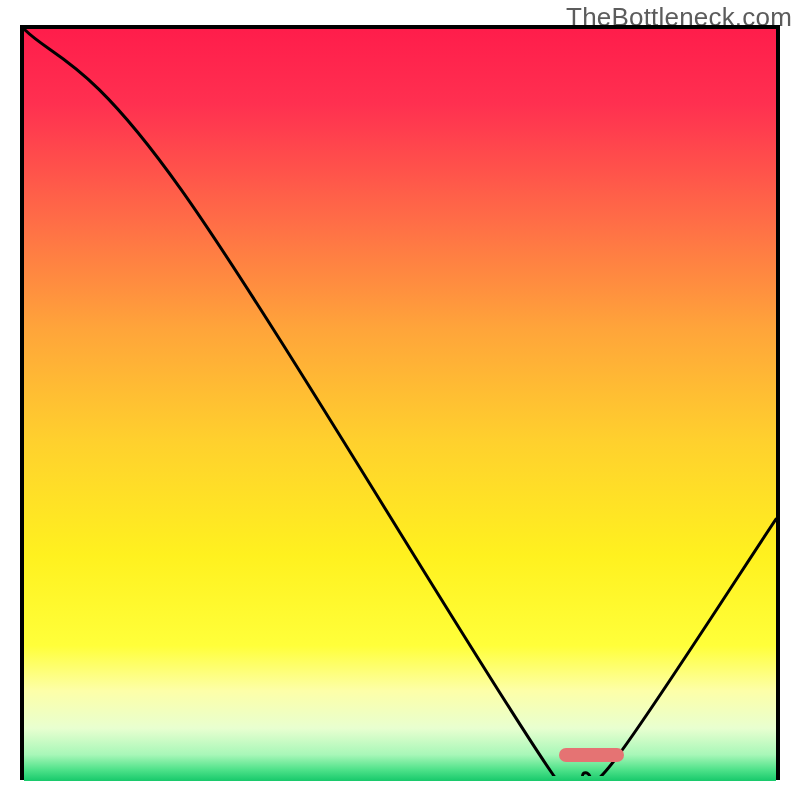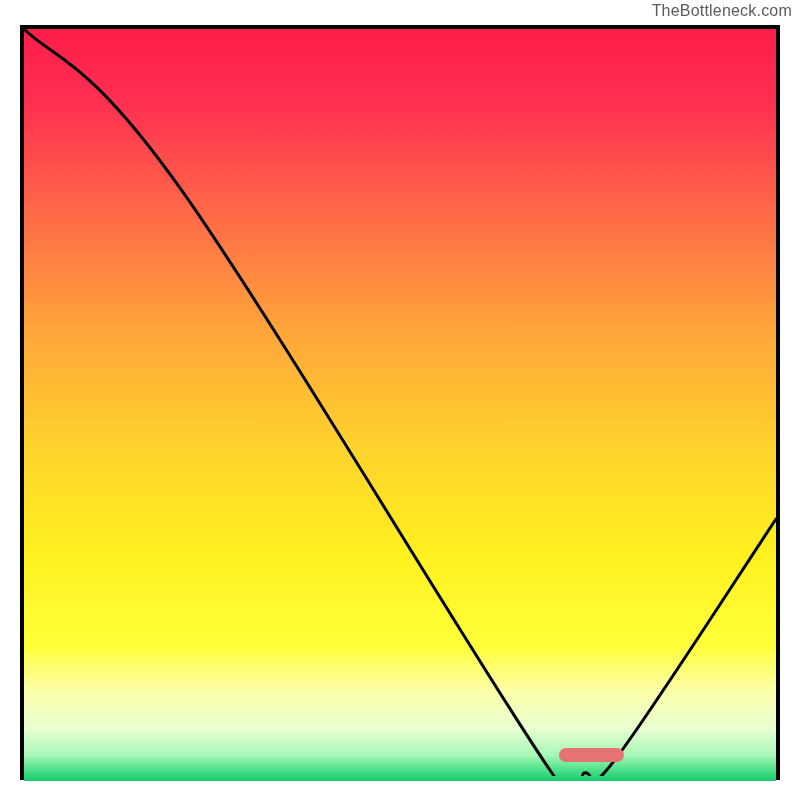--- a/index.html
+++ b/index.html
@@ -13,21 +13,21 @@
   }
   .stage {
     position: relative;
     width: 800px;
     height: 800px;
   }
   .watermark {
     position: absolute;
     top: 2px;
     right: 8px;
-    font-size: 16px;
+    font-size: 26px;
     font-weight: 500;
     color: #5c5c5c;
     letter-spacing: 0.2px;
   }
   .plot-box {
     position: absolute;
     left: 20px;
     top: 25px;
     width: 760px;
     height: 755px;

